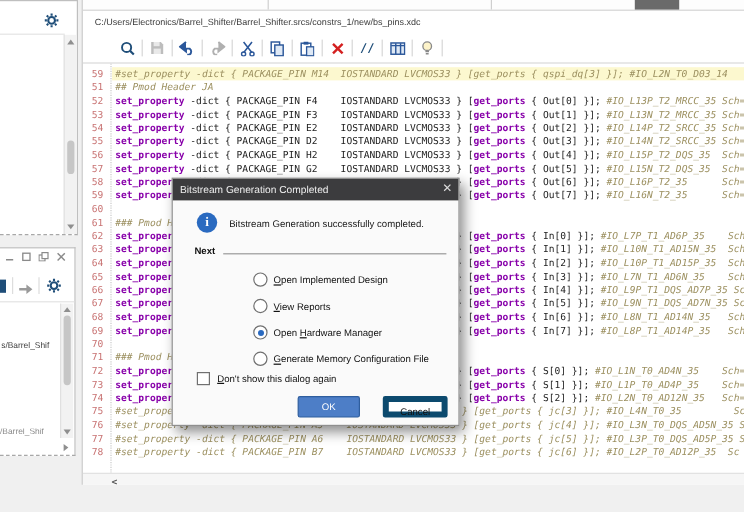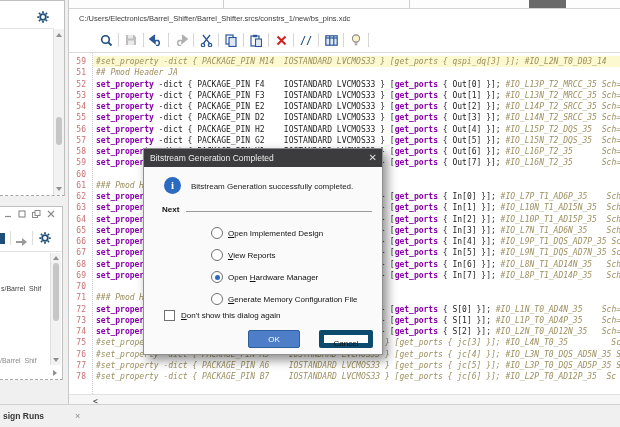--- a/index.html
+++ b/index.html
@@ -358,24 +358,20 @@
             <span class="lt"><i class="c">#set_property -dict { PACKAGE_PIN B7    IOSTANDARD LVCMOS33 } [get_ports { jc[6] }]; #IO_L2P_T0_AD12P_35  Sc</i></span>
           </div>
         </div>
     </div>
 
     <div class="abs hscroll">
       <span class="hsarrow">&lt;</span>
     </div>
   </div>
 
-  <div class="abs bottomband">
-    <span class="abs btab" style="left:3px;top:0;">sign Runs</span>
-    <span class="abs btab-close" style="left:75px;top:0;">×</span>
-  </div>
 
   <div class="abs dlg">
     <div class="dlg-title">Bitstream Generation Completed</div>
     <span class="dlg-close">✕</span>
     <div class="info-ic">i</div>
     <div class="dlg-msg">Bitstream Generation successfully completed.</div>
     <div class="dlg-next">Next</div>
     <div class="dlg-rule"></div>
     <div class="opts">
         <div class="radio-row">

